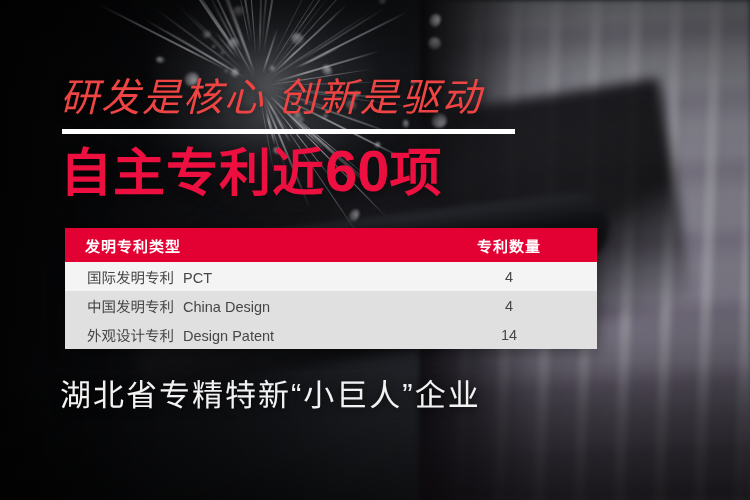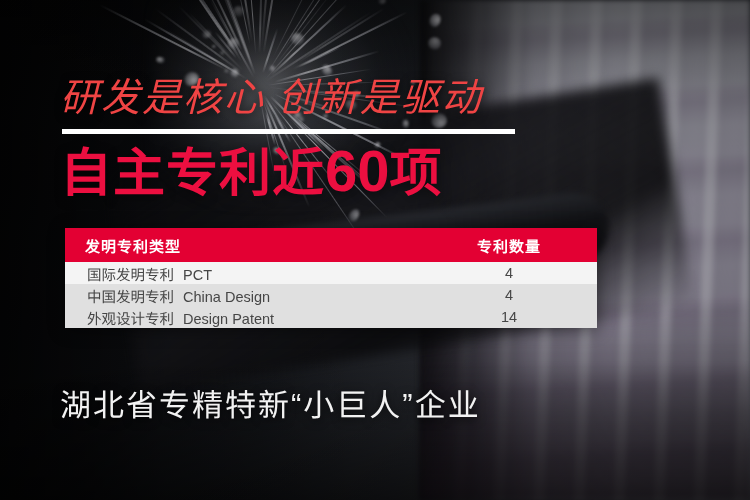--- a/index.html
+++ b/index.html
@@ -184,21 +184,21 @@
     text-align: center;
     font-size: 15px;
     font-weight: 700;
     color: #ffffff;
     letter-spacing: 1px;
     padding-right: 8px;
   }
   .trow {
     display: flex;
     align-items: center;
-    height: 22px;
+    height: 29px;
     background: #f4f4f4;
   }
   .trow.alt {
     background: #e0e0e0;
   }
   .td-type {
     flex: 1 1 auto;
     padding-left: 22px;
     font-size: 14.5px;
     color: #464646;
@@ -212,21 +212,21 @@
     flex: 0 0 160px;
     text-align: center;
     font-size: 14.5px;
     color: #464646;
     padding-right: 8px;
   }
 
   .caption {
     position: absolute;
     left: 60px;
-    top: 390px;
+    top: 380px;
     font-size: 31px;
     line-height: 1;
     font-weight: 400;
     color: #f2f2f2;
     letter-spacing: 2px;
     white-space: nowrap;
     text-shadow: 0 2px 10px rgba(0,0,0,0.8);
   }
 </style>
 </head>

